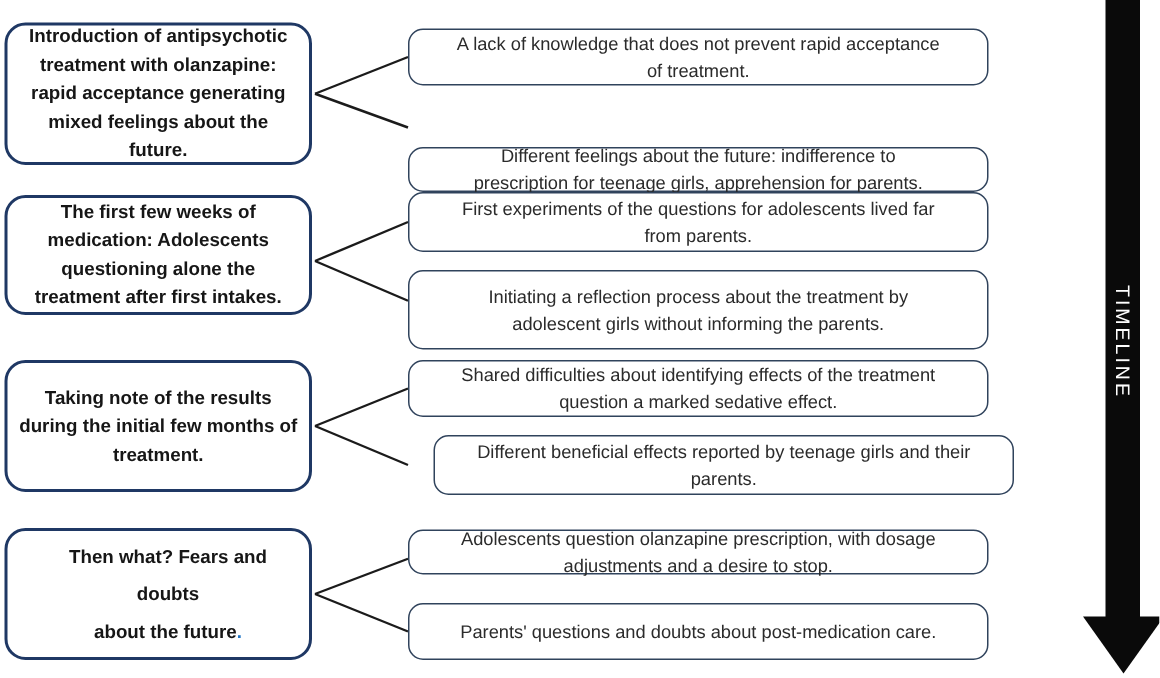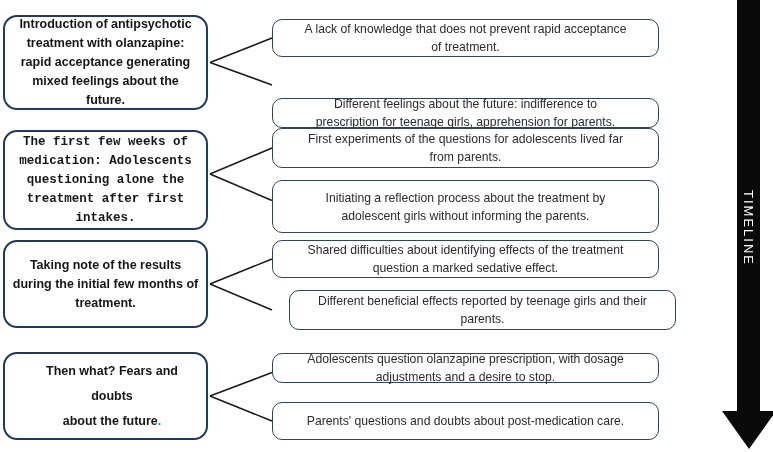--- a/index.html
+++ b/index.html
@@ -114,21 +114,21 @@
   </div>
   <div class="right-box" style="top:19px;height:38px;">
     <span>A lack of knowledge that does not prevent rapid acceptance
 of treatment.</span>
   </div>
   <div class="right-box" style="top:66px;height:28px;margin-top:32px;">
     <span>Different feelings about the future: indifference to
 prescription for teenage girls, apprehension for parents.</span>
   </div>
 
-  <div class="left-box" style="top:130px;height:100px;font-family:Liberation Mono, monospace;">
+  <div class="left-box" style="top:130px;height:80px;">
     <span>The first few weeks of
 medication: Adolescents
 questioning alone the
 treatment after first intakes.</span>
   </div>
   <div class="right-box" style="top:128px;height:40px;">
     <span>First experiments of the questions for adolescents lived far
 from parents.</span>
   </div>
   <div class="right-box" style="top:180px;height:53px;">

